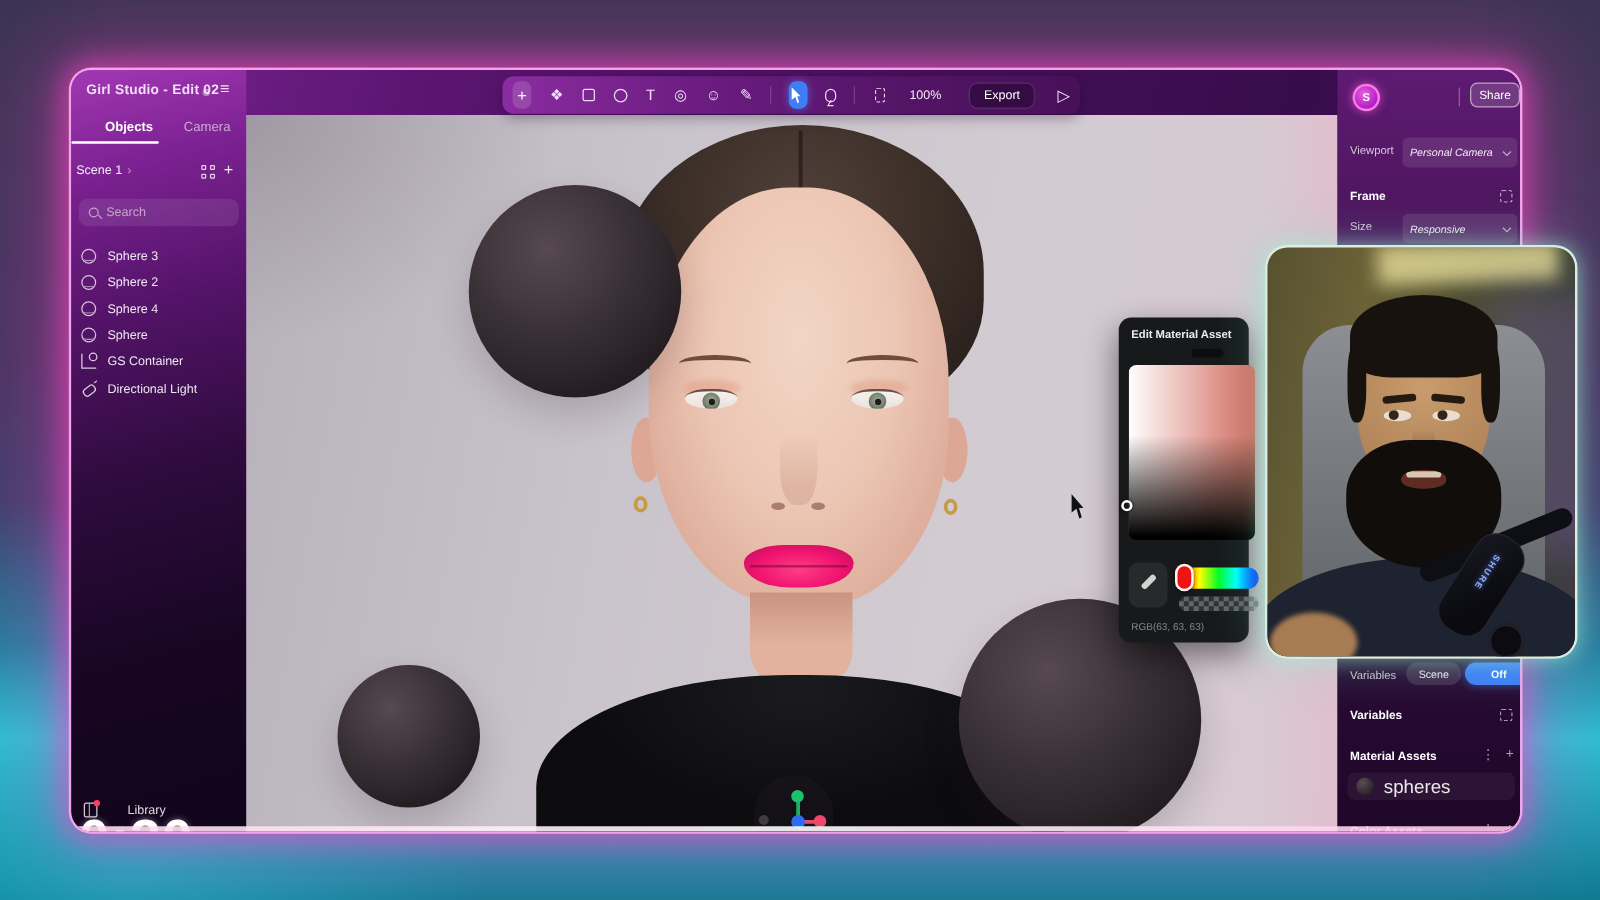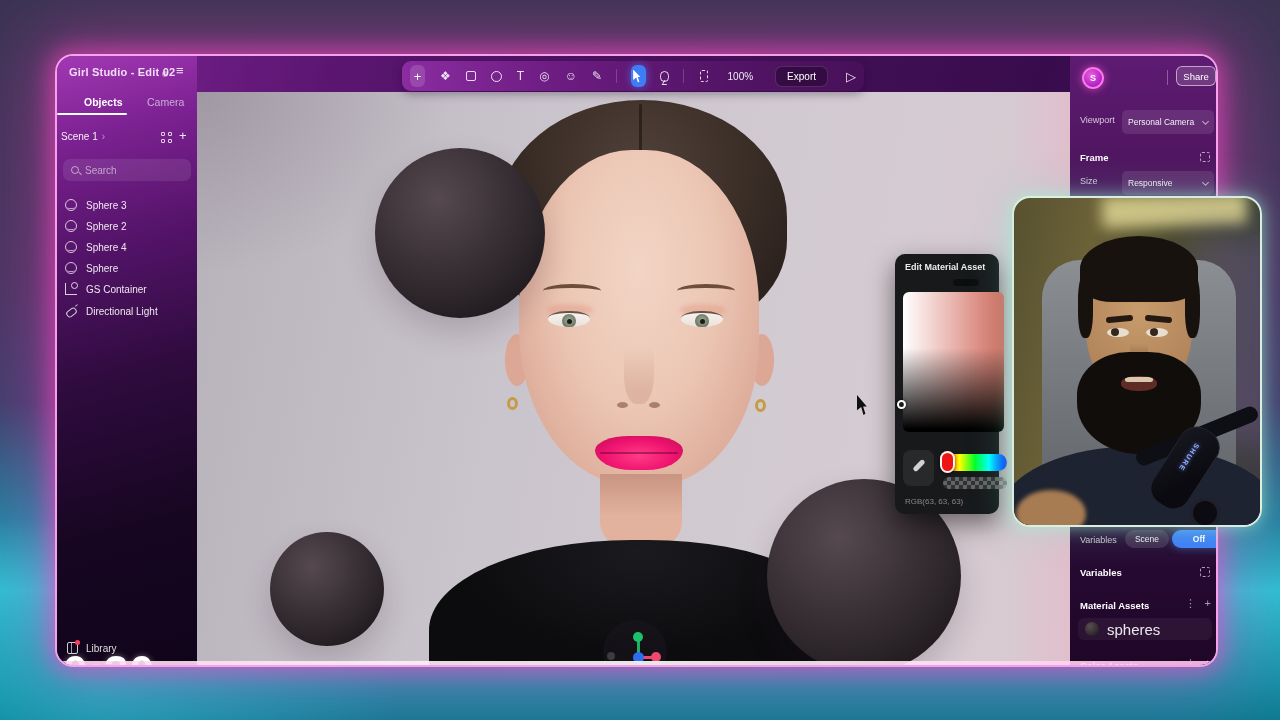--- a/index.html
+++ b/index.html
@@ -47,21 +47,21 @@
   .lp-search span { font-size:10px; color:rgba(255,255,255,.55); }
   .obj-row { position:absolute; left:8px; width:126px; height:18px; display:flex; align-items:center; gap:9px; }
   .obj-row span.lbl { font-size:10px; color:rgba(255,255,255,.9); white-space:nowrap; }
   .ic-sphere { width:12px; height:12px; border:1.3px solid rgba(255,255,255,.75); border-radius:50%; position:relative; flex:none; }
   .ic-sphere::after { content:""; position:absolute; left:1px; top:5px; width:8px; height:3px; border-bottom:1.1px solid rgba(255,255,255,.6); border-radius:50%; }
   .ic-container { width:12px; height:12px; border-left:1.4px solid rgba(255,255,255,.8); border-bottom:1.4px solid rgba(255,255,255,.8); position:relative; flex:none; }
   .ic-container::after { content:""; position:absolute; right:-1px; top:-1px; width:5px; height:5px; border:1.3px solid rgba(255,255,255,.8); border-radius:50%; }
   .ic-light { width:12px; height:12px; position:relative; flex:none; }
   .ic-light::before { content:""; position:absolute; left:1px; top:4px; width:9px; height:5px; border:1.3px solid rgba(255,255,255,.8); border-radius:3px; transform:rotate(-38deg); }
   .ic-light::after { content:""; position:absolute; right:-1px; top:0; width:3px; height:1.3px; background:rgba(255,255,255,.7); transform:rotate(-38deg); }
-  .lp-library { position:absolute; left:10px; top:586px; display:flex; align-items:center; gap:8px; }
+  .lp-library { position:absolute; left:10px; top:586px; display:flex; align-items:center; gap:24px; }
   .ic-book { width:11px; height:12px; border:1.3px solid rgba(255,255,255,.8); border-radius:2px; position:relative; }
   .ic-book::before { content:""; position:absolute; left:3px; top:0; width:1.2px; height:100%; background:rgba(255,255,255,.6); }
   .ic-book::after { content:""; position:absolute; right:-3px; top:-3px; width:5px; height:5px; border-radius:50%; background:#ff3d5e; }
   .lp-library span { font-size:10px; color:rgba(255,255,255,.85); }
   .timestamp { position:absolute; left:6px; top:591px; font-size:44px; font-weight:800; color:#fff; letter-spacing:1px; text-shadow:0 0 6px rgba(255,255,255,.4); }
 
   
   .canvas { position:absolute; left:140px; top:36px; width:873px; height:577px; overflow:hidden;
     background: linear-gradient(100deg, #b7b1ba 0%, #c9c3cb 35%, #d3cbd2 65%, #d9cad1 100%); }
   .canvas::before { content:""; position:absolute; inset:0;
@@ -142,21 +142,21 @@
     background: radial-gradient(circle at 40% 35%, #ee5fe0, #b01fc4 70%); border:2px solid rgba(255,130,235,.9);
     box-shadow:0 0 8px rgba(255,80,220,.7); display:flex; align-items:center; justify-content:center;
     font-size:9px; font-weight:bold; }
   .rp-divider { position:absolute; left:97px; top:14px; width:1px; height:15px; background:rgba(255,255,255,.3); }
   .rp-share { position:absolute; left:106px; top:10px; width:40px; height:20px; border-radius:6px;
     background:rgba(255,255,255,.14); border:1px solid rgba(255,255,255,.55);
     display:flex; align-items:center; justify-content:center; font-size:9.5px; color:#fff; }
   .rp-label { position:absolute; font-size:9px; color:rgba(255,255,255,.75); }
   .rp-header { position:absolute; font-size:9.5px; font-weight:bold; color:#fff; }
   .rp-select { position:absolute; height:19px; border-radius:5px; background:rgba(255,255,255,.10);
-    display:flex; align-items:center; justify-content:space-between; padding:12px 6px; font-size:8.5px; color:rgba(255,255,255,.92); }
+    display:flex; align-items:center; justify-content:space-between; padding:12px 6px; font-size:8.5px; color:rgba(255,255,255,.92);font-style:italic; }
   .chev-down { width:5px; height:5px; border-right:1.3px solid rgba(255,255,255,.6); border-bottom:1.3px solid rgba(255,255,255,.6); transform:rotate(45deg); margin-top:-2px; flex:none; }
   .ic-corners { position:absolute; width:10px; height:10px; border:1.2px dashed rgba(255,255,255,.6); border-radius:2px; }
   .rp-pill { position:absolute; height:18px; border-radius:9px; display:flex; align-items:center; justify-content:center; font-size:8.5px; }
   .pill-ghost { background:rgba(255,255,255,.13); color:rgba(255,255,255,.92); }
   .pill-blue { background:#3f7df6; color:#fff; font-weight:bold; box-shadow:0 0 8px rgba(80,140,255,.5); }
   .rp-mini { position:absolute; font-size:11px; color:rgba(255,255,255,.6); }
   .asset-row { position:absolute; left:8px; top:562px; width:134px; height:22px; border-radius:6px;
     background:rgba(255,255,255,.05); display:flex; align-items:center; gap:8px; padding-left:7px; }
   .asset-thumb { width:14px; height:14px; border-radius:50%;
     background: radial-gradient(circle at 35% 30%, #5a4d54, #2a2428 75%); flex:none; }

